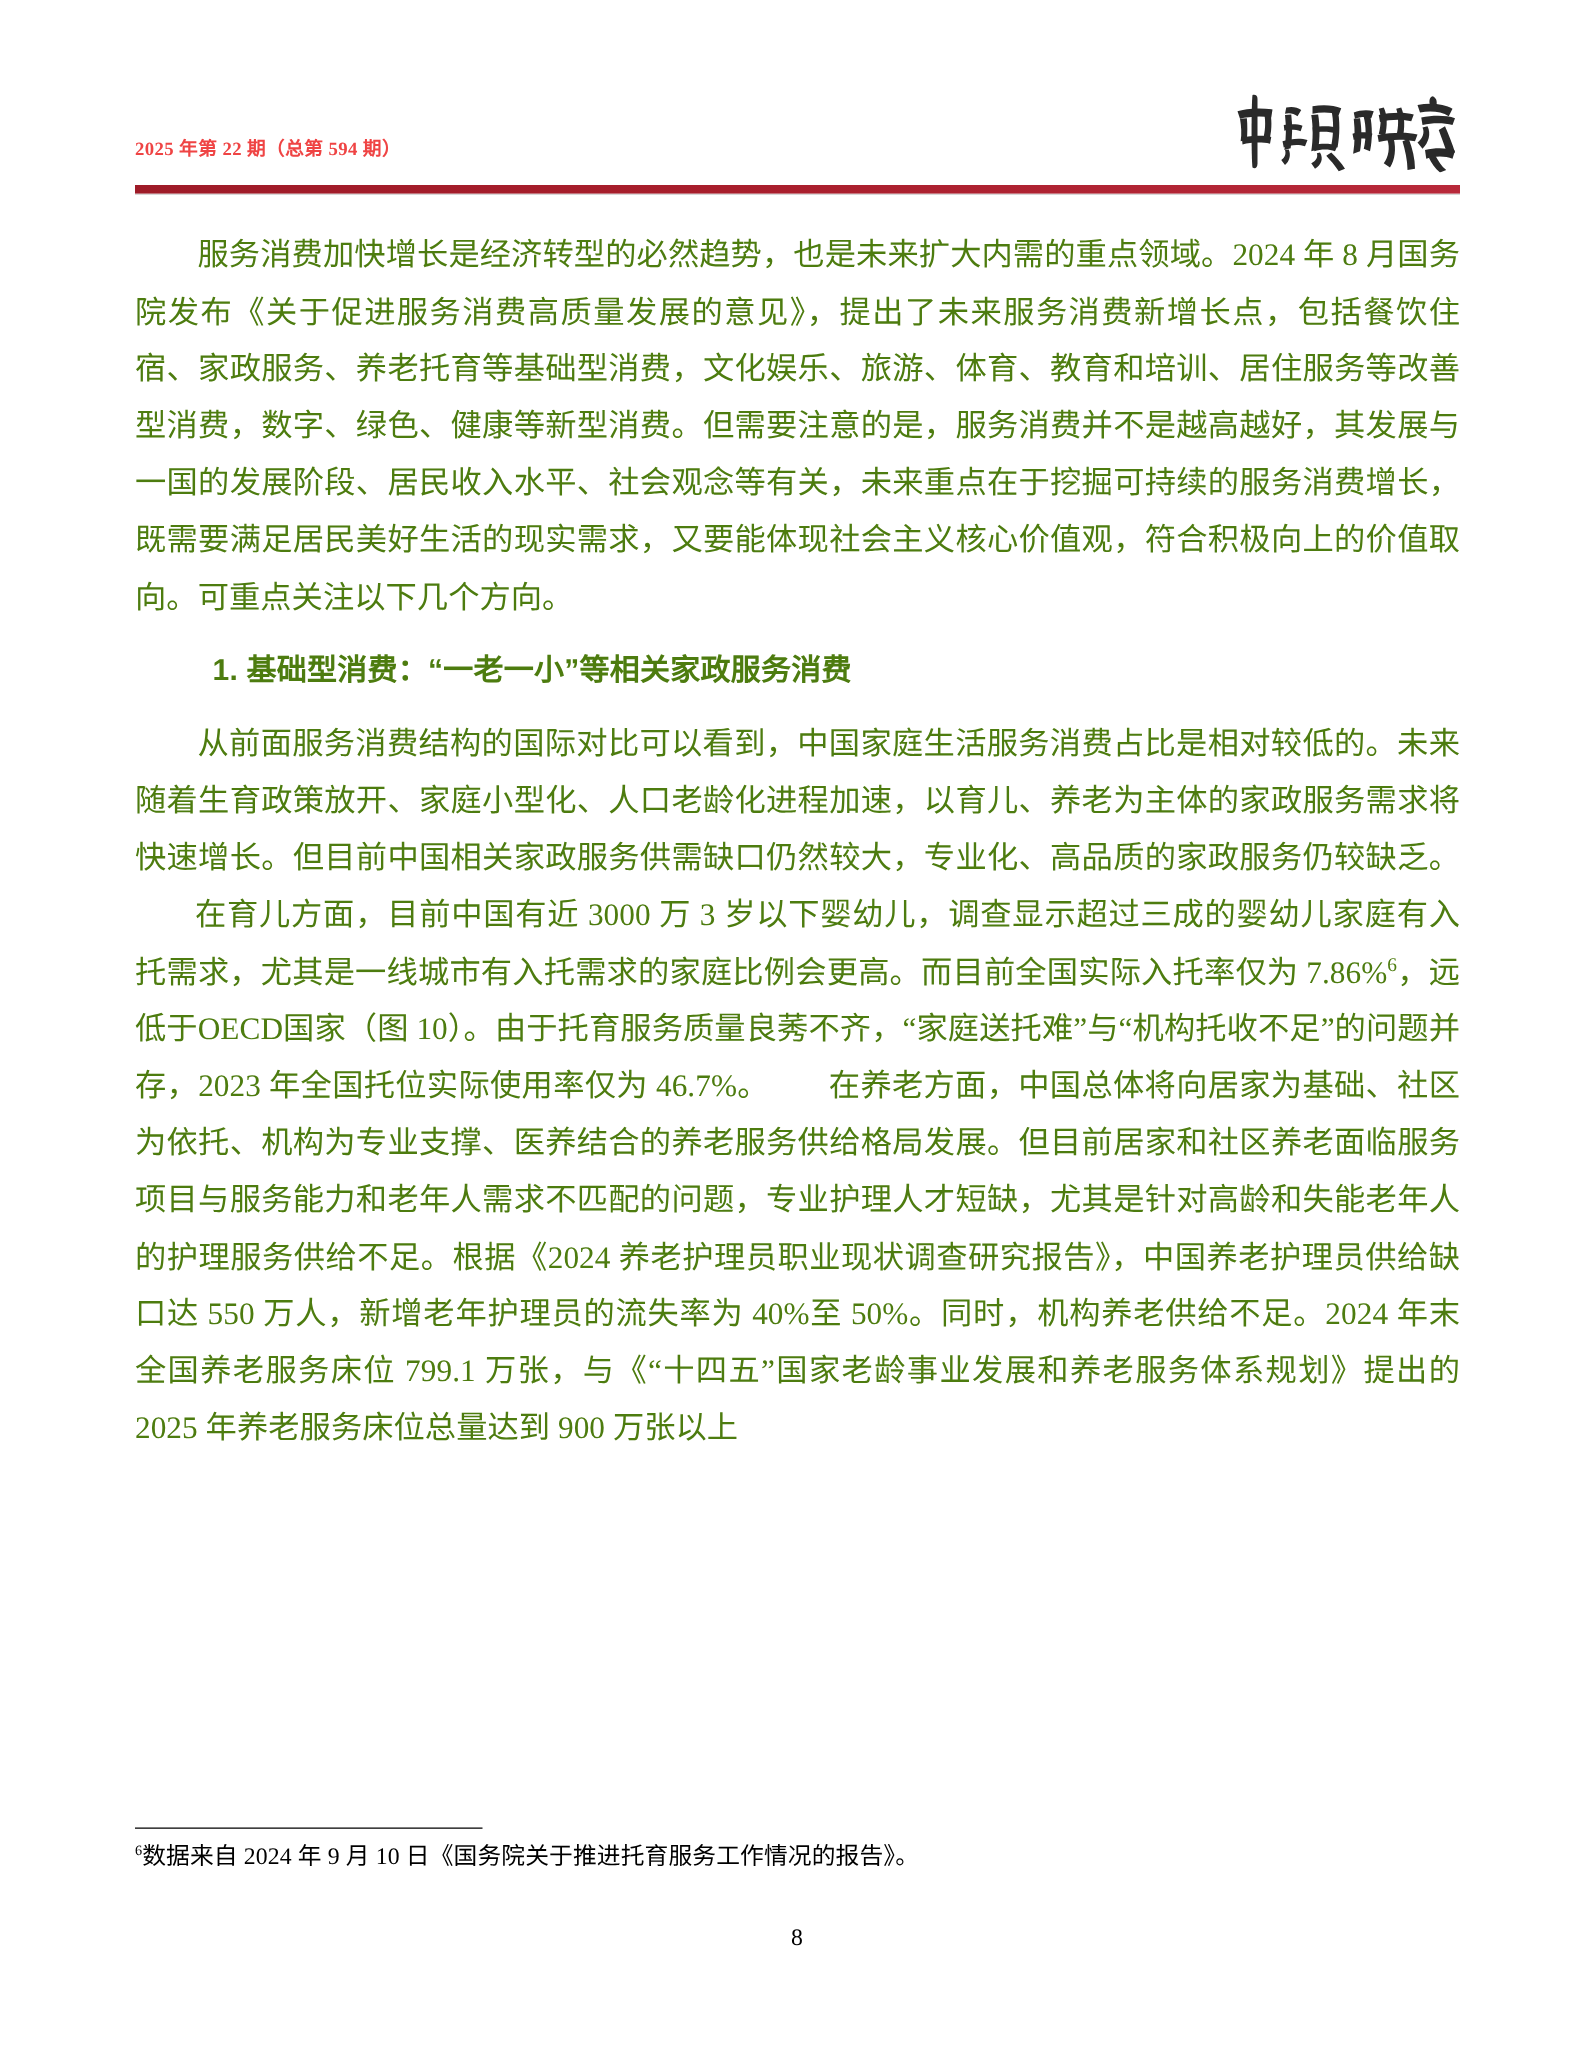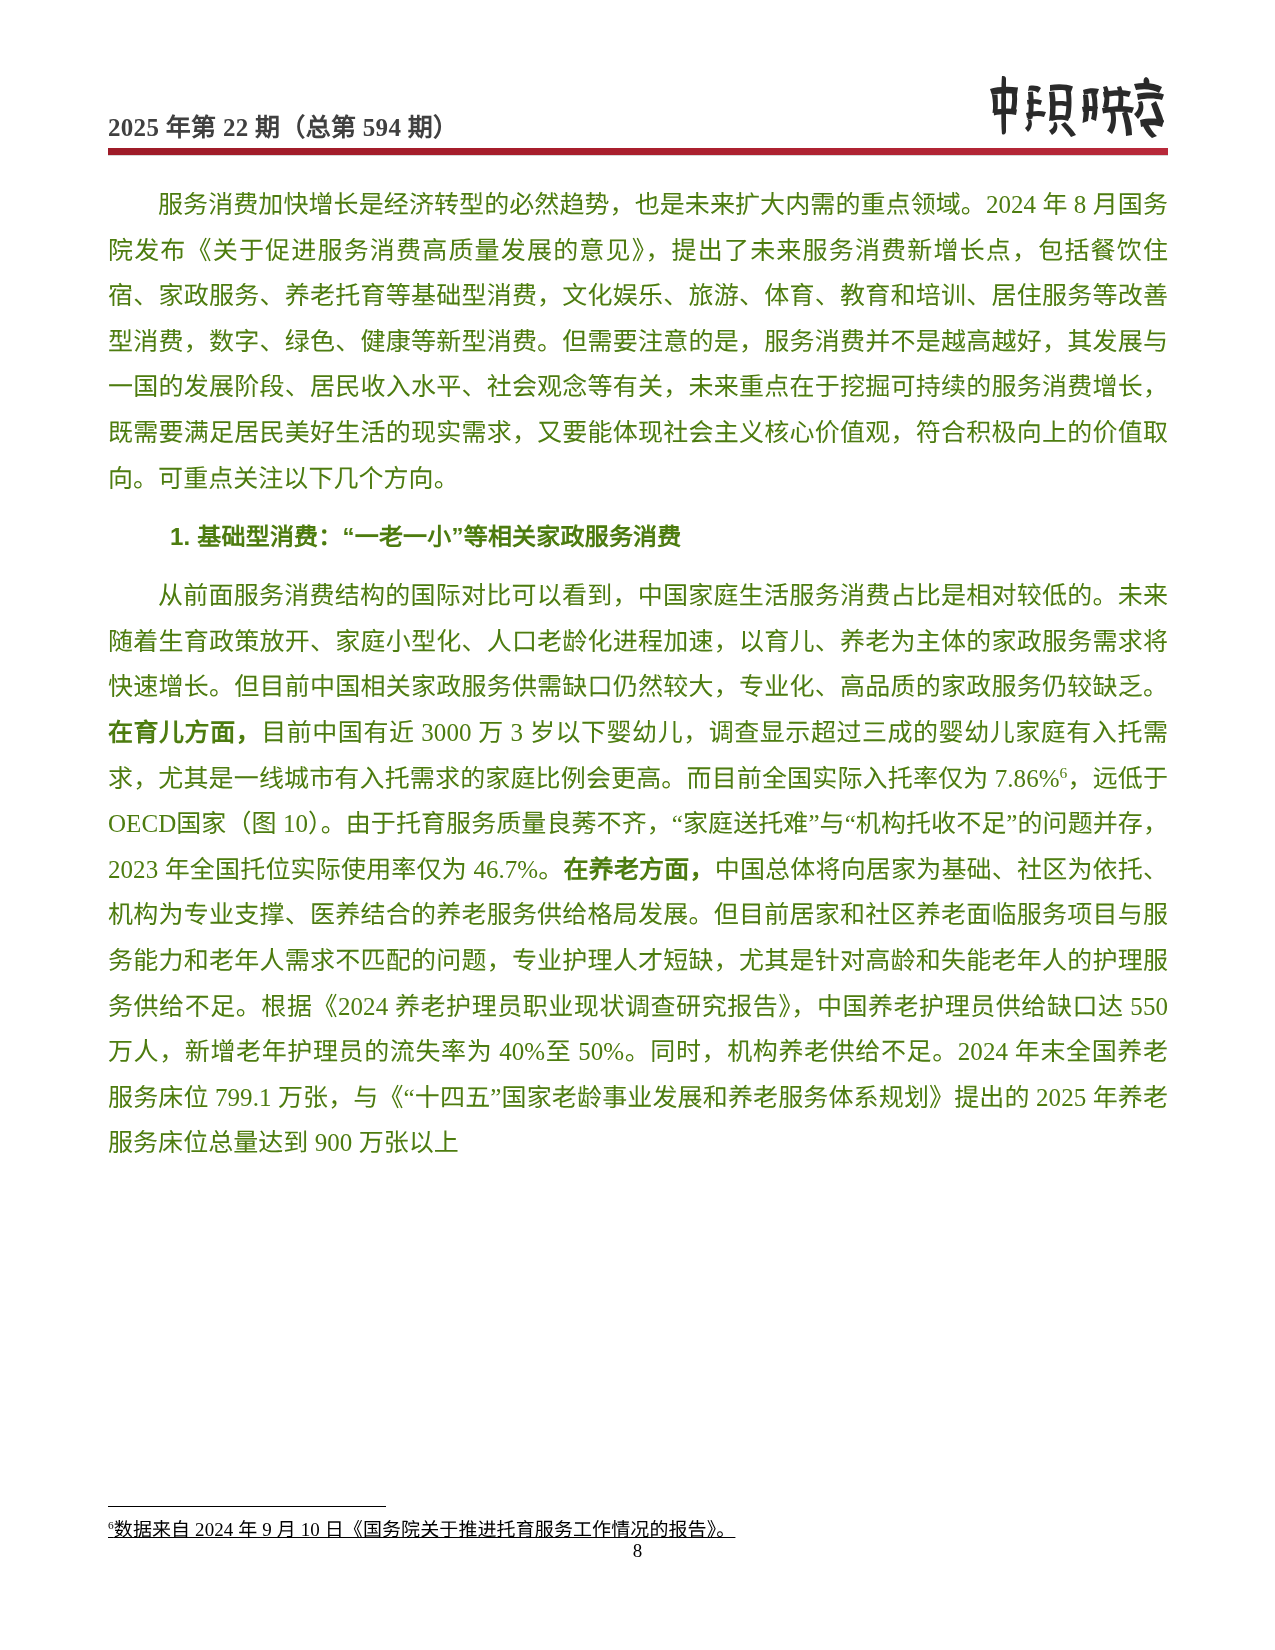--- a/index.html
+++ b/index.html
@@ -28,23 +28,23 @@
     top: 72px;
     width: 1058px;
     height: 80px;
   }
 
   .header-issue {
     position: absolute;
     left: 0px;
     top: 35px;
     font-family: "Liberation Serif", "DejaVu Serif", serif;
-    font-size: 25px;
+    font-size: 15px;
     letter-spacing: 0.3px;
-    color: #404040;
+    color: #ef4444;
     white-space: nowrap;
     font-weight: 600;
   }
 
   .header-logo {
     position: absolute;
     right: 0px;
     top: 0px;
     width: 185px;
     height: 66px;
@@ -112,39 +112,39 @@
     text-justify: inter-ideograph;
     text-indent: 2em;
     letter-spacing: 0.05px;
     color: #4d7c0f;
     font-family: "Liberation Serif", "DejaVu Serif", serif;
   }
 
   p.body-text b,
   p.body-text strong {
     font-family: "Liberation Sans", "DejaVu Sans", sans-serif;
-    font-weight: bold;
+    font-weight: normal;
+    margin-left: 48px;
   }
 
   .spacer-para { height: 14px; }
   .spacer-sub  { height: 10px; }
 
   sup.fn-ref {
     font-size: 0.62em;
     vertical-align: super;
     line-height: 0;
   }
 
   
   .footnote {
     position: absolute;
     left: 108px;
-    top: 1506px;
+    top: 1462px;
     width: 1060px;
-    text-decoration: underline;
   }
 
   .footnote-rule {
     width: 278px;
     height: 1px;
     background: #000;
     margin: 0 0 8px 0;
   }
 
   .footnote-text {

